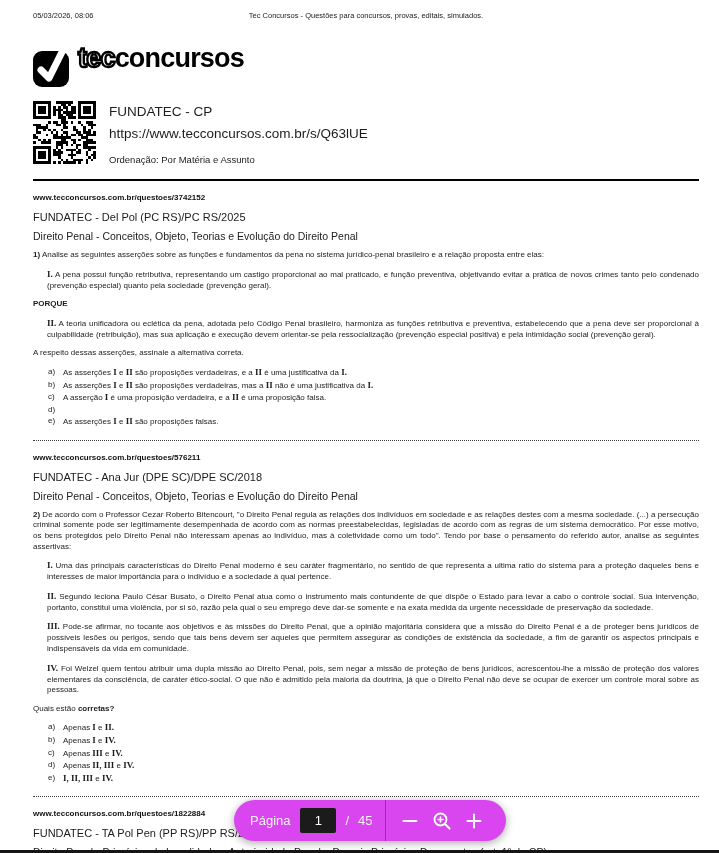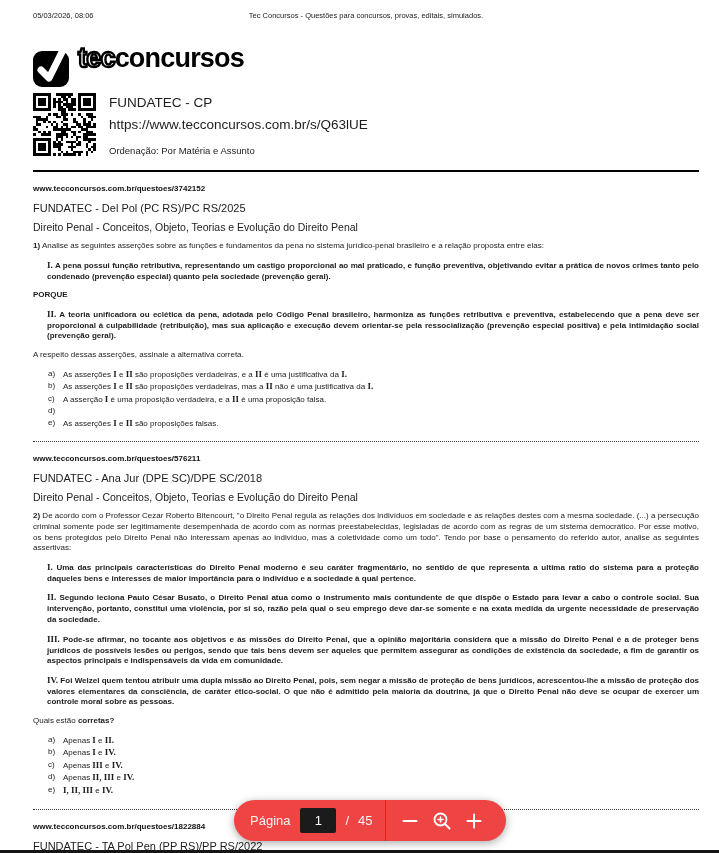--- a/index.html
+++ b/index.html
@@ -17,48 +17,48 @@
   .hdr-center { position:absolute; left:0; right:0; top:11px; text-align:center; }
 
   
   .brand-row { display:flex; gap:7px; margin-top:20px; height:40px; }
   .logo-mark { width:38px; height:42px; overflow:visible; }
   .logo-text { font-size:27px; font-weight:bold; letter-spacing:-0.8px; line-height:1; padding-bottom:3px; white-space:nowrap; }
   .logo-tec { color:#fff; -webkit-text-stroke:2.4px #000; font-weight:900; }
   .logo-rest { color:#000; }
 
   
-  .qr-row { display:flex; gap:13px; margin-top:7px; align-items:center; }
+  .qr-row { display:flex; gap:13px; margin-top:16px; align-items:flex-start; }
   .qr-svg { width:63px; height:63px; display:block; }
   .qr-info { padding-top:3px; }
   .qr-title { font-size:13.5px; }
   .qr-url { font-size:13.5px; margin-top:7px; }
   .qr-ordering { font-size:9.5px; margin-top:13px; }
 
   .solid-rule { border:none; border-top:2px solid #000; margin:14px 0 0 0; }
 
   
   .q-url { font-size:8px; font-weight:bold; margin-top:12px; color:#111; }
   .q-source { font-size:11px; margin-top:9px; }
   .q-topic { font-size:10.5px; margin-top:7px; }
   .q-par { font-size:8px; line-height:1.33; text-align:justify; margin:8px 0 0 0; }
-  .q-indent { margin-left:14px;font-weight:bold; }
+  .q-indent { margin-left:14px; }
   .q-connector { font-weight:bold; }
   b.roman { font-family:"Liberation Serif", serif; font-size:9px; }
   .q-options { margin-top:7px; }
   .q-opt { display:flex; gap:5px; font-size:8px; line-height:1.4; margin-left:15px; }
   .opt-letter { min-width:10px; }
   .dotted-sep { border:none; border-top:1.5px dotted #3d3d3d; margin-top:12px; }
 
   .bottom-strip { position:absolute; left:0; right:0; bottom:0; height:3px; background:#151515; }
 
   
   .pdf-toolbar {
     position:absolute; left:234px; top:800px; height:41px;
-    background:#ef4444; border-radius:21px;
+    background:#d946ef; border-radius:21px;
     display:flex; align-items:center; padding:0 16px;
     color:#f2f2f2; font-size:13px; box-shadow:0 2px 8px rgba(0,0,0,.35);
     overflow:hidden;
   }
   .tb-label { margin-right:10px; }
   .tb-input {
     width:36px; height:25px; background:#1b1b1b; border:none; border-radius:2px;
     color:#fff; text-align:center; font-size:13px; font-family:"Liberation Sans",sans-serif;
     outline:none; padding:0;
   }

